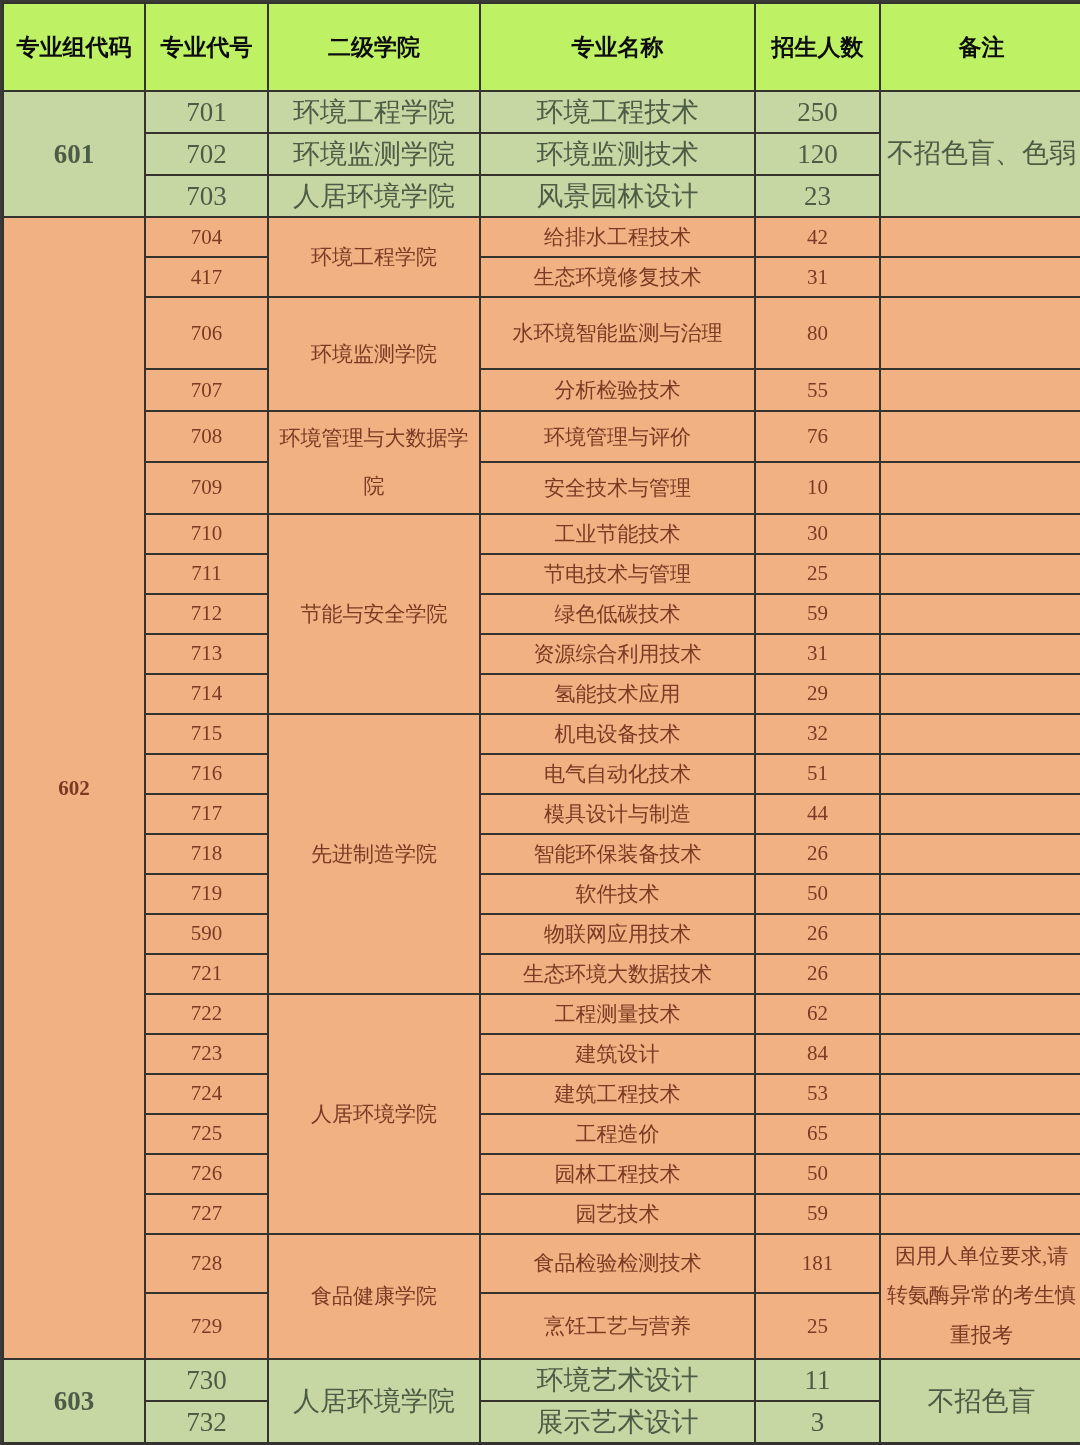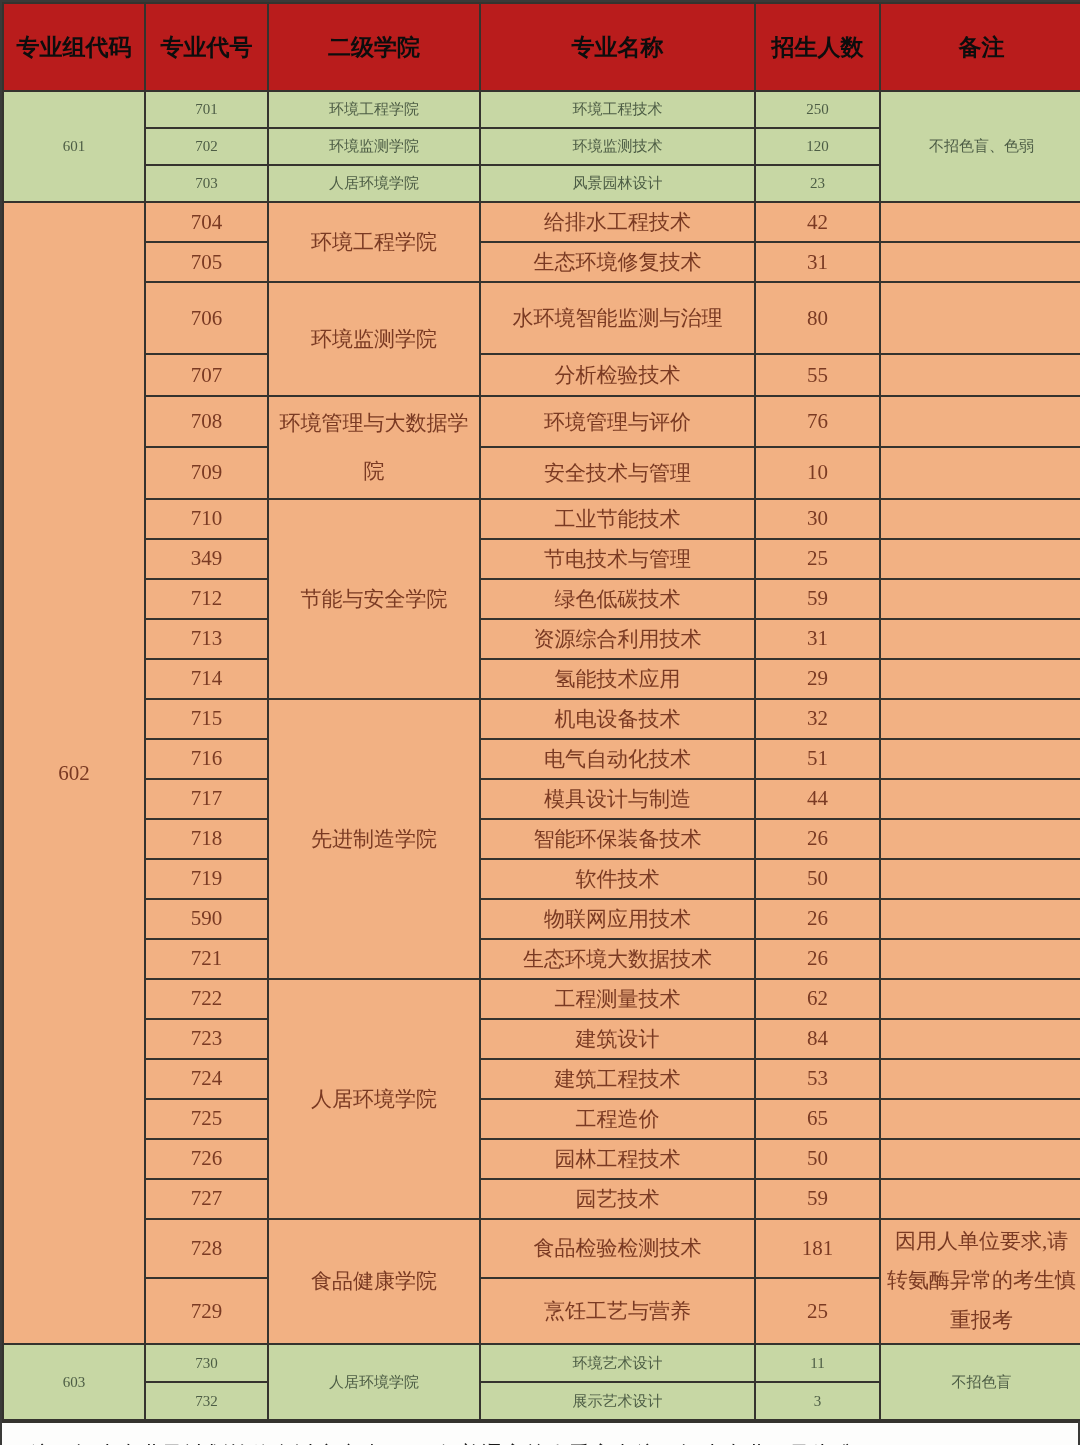--- a/index.html
+++ b/index.html
@@ -19,36 +19,36 @@
   }
   table.enroll th, table.enroll td {
     border: 2px solid #35332e;
     text-align: center;
     vertical-align: middle;
     padding: 2px 4px;
     box-sizing: border-box;
     overflow: hidden;
   }
   thead th {
-    background: #b91c1c;
+    background: #bef264;
     color: #0d0d0d;
     font-weight: bold;
     font-size: 23px;
   }
   tbody.sec-green td {
     background: #c7d7a4;
     color: #4d5d45;
-    font-size: 15px;
+    font-size: 27px;
   }
   tbody.sec-orange td {
     background: #f2b183;
     color: #7a3a23;
     font-size: 21px;
   }
-  td.gcode { font-weight: normal; font-size: 22px; }
+  td.gcode { font-weight: bold; font-size: 22px; }
   td.college-wrap { line-height: 2.3; }
   td.remark-long { font-size: 21px; line-height: 1.9; padding: 2px 10px; }
   .footer-note {
     height: 66px;
     box-sizing: border-box;
     border-top: 2px solid #35332e;
     background: #fdfdfc;
     color: #1a1a1a;
     font-size: 22px;
     display: flex;
@@ -106,21 +106,21 @@
     <tbody class="sec-orange">
       <tr style="height:40px">
         <td class="gcode" rowspan="26">602</td>
         <td>704</td>
         <td rowspan="2">环境工程学院</td>
         <td>给排水工程技术</td>
         <td>42</td>
         <td></td>
       </tr>
       <tr style="height:40px">
-        <td>705</td>
+        <td>417</td>
         <td>生态环境修复技术</td>
         <td>31</td>
         <td></td>
       </tr>
       <tr style="height:72px">
         <td>706</td>
         <td rowspan="2">环境监测学院</td>
         <td>水环境智能监测与治理</td>
         <td>80</td>
         <td></td>
@@ -145,21 +145,21 @@
         <td></td>
       </tr>
       <tr style="height:40px">
         <td>710</td>
         <td rowspan="5">节能与安全学院</td>
         <td>工业节能技术</td>
         <td>30</td>
         <td></td>
       </tr>
       <tr style="height:40px">
-        <td>349</td>
+        <td>711</td>
         <td>节电技术与管理</td>
         <td>25</td>
         <td></td>
       </tr>
       <tr style="height:40px">
         <td>712</td>
         <td>绿色低碳技术</td>
         <td>59</td>
         <td></td>
       </tr>

